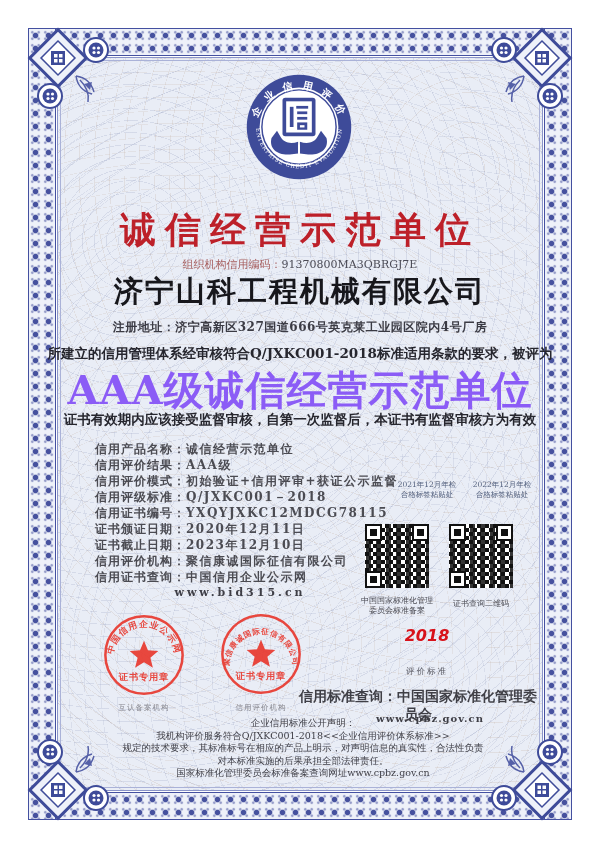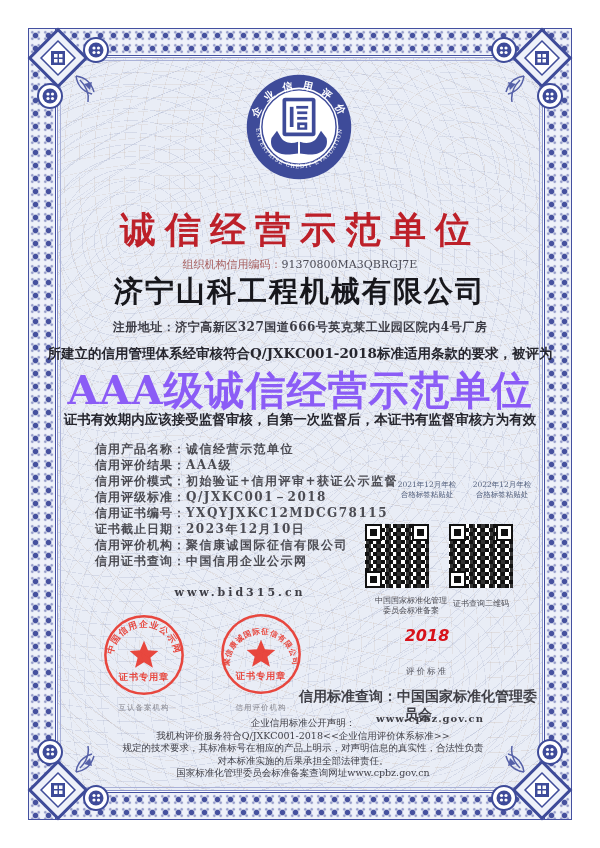--- a/index.html
+++ b/index.html
@@ -56,21 +56,21 @@
     background-image:
       linear-gradient(45deg,#111 25%,transparent 25%,transparent 75%,#111 75%),
       linear-gradient(45deg,#111 25%,transparent 25%,transparent 75%,#111 75%),
       linear-gradient(90deg,rgba(17,17,17,.85) 50%,transparent 50%);
     background-size:8px 8px,8px 8px,10px 6px;background-position:0 0,4px 4px,1px 2px;}
   .qr1{left:365px;} .qr2{left:449px;}
   .finder{position:absolute;width:13px;height:13px;border:2px solid #111;background:#fff;}
   .finder::after{content:"";position:absolute;left:3px;top:3px;width:7px;height:7px;background:#111;}
   .f-tl{left:0;top:0;} .f-tr{right:0;top:0;} .f-bl{left:0;bottom:0;}
   .qrcap{font-size:8px;line-height:10px;color:#4a4a52;text-align:center;}
-  .cap1{left:361px;top:596px;width:100px;}
+  .cap1{left:347px;top:596px;width:100px;}
   .cap2{left:436px;top:599px;width:90px;}
   
   .seal{width:84px;height:84px;}
   .seal1{left:102px;top:613px;} .seal2{left:219px;top:612px;}
   .sealcap{font-size:7.5px;color:#85858d;letter-spacing:1px;text-align:center;width:84px;top:703px;}
   .scap1{left:102px;} .scap2{left:219px;}
   
   .stdcode{left:357px;top:627px;width:140px;text-align:center;font-size:16px;line-height:17px;
     font-weight:bold;font-style:italic;color:#d8121a;
     font-family:"DejaVu Sans","Liberation Sans",sans-serif;}
@@ -175,20 +175,21 @@
   <div class="abs ctr intro">所建立的信用管理体系经审核符合Q/JXKC001-2018标准适用条款的要求，被评为</div>
   <div class="abs ctr award">AAA级诚信经营示范单位</div>
   <div class="abs ctr validity">证书有效期内应该接受监督审核，自第一次监督后，本证书有监督审核方为有效</div>
 
   <div class="abs fields">
     <div class="frow"><span class="flabel">信用产品名称：</span><span class="fvalue">诚信经营示范单位</span></div>
     <div class="frow"><span class="flabel">信用评价结果：</span><span class="fvalue">AAA级</span></div>
     <div class="frow"><span class="flabel">信用评价模式：</span><span class="fvalue">初始验证+信用评审+获证公示监督</span></div>
     <div class="frow"><span class="flabel">信用评级标准：</span><span class="fvalue">Q/JXKC001－2018</span></div>
     <div class="frow"><span class="flabel">信用证书编号：</span><span class="fvalue">YXQYJXKC12MDCG78115</span></div>
+    <div class="frow"><span class="flabel">证书颁证日期：</span><span class="fvalue">2020年12月11日</span></div>
     <div class="frow"><span class="flabel">证书截止日期：</span><span class="fvalue">2023年12月10日</span></div>
     <div class="frow"><span class="flabel">信用评价机构：</span><span class="fvalue">聚信康诚国际征信有限公司</span></div>
     <div class="frow"><span class="flabel">信用证书查询：</span><span class="fvalue">中国信用企业公示网</span></div>
   </div>
   <div class="abs site">www.bid315.cn</div>
 
   <div class="abs sticker st1">
     <div>2021年12月年检</div>
     <div>合格标签粘贴处</div>
   </div>

